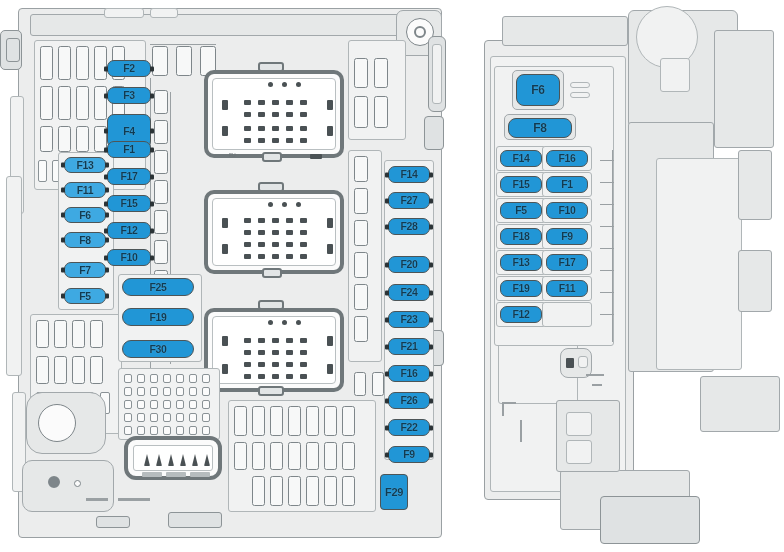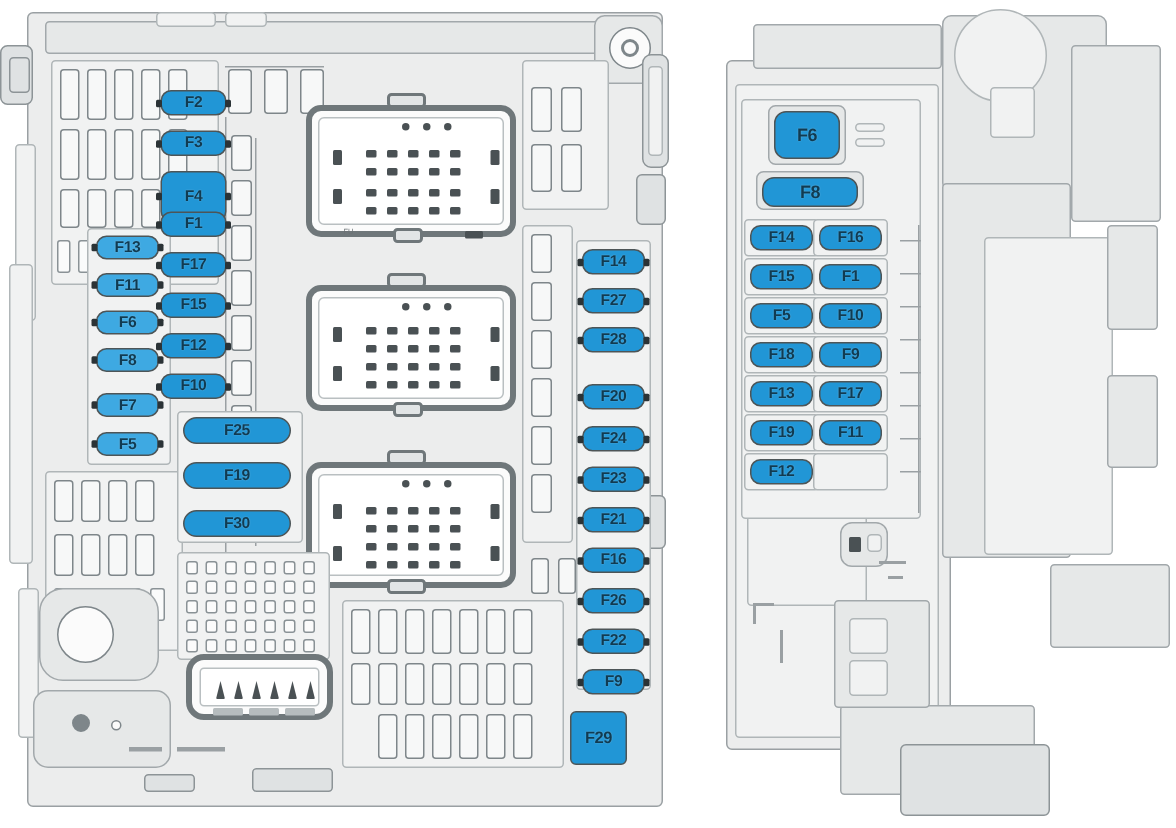--- a/index.html
+++ b/index.html
@@ -506,21 +506,21 @@
     <div class="fuse" style="left:388px; top:392px; width:42px; height:17px;">
       <span>F26</span>
     </div>
     <div class="fuse" style="left:388px; top:419px; width:42px; height:17px;">
       <span>F22</span>
     </div>
     <div class="fuse" style="left:388px; top:446px; width:42px; height:17px;">
       <span>F9</span>
     </div>
 
-    <div class="fuse sq nobump" style="left:380px; top:474px; width:38px; height:36px;">
+    <div class="fuse sq nobump" style="left:380px; top:474px; width:28px; height:36px;">
       <span>F29</span>
     </div>
 
     <div class="plate-dk" style="left:168px; top:512px; width:54px; height:16px; border-radius:3px;"></div>
     <div class="plate-dk" style="left:96px; top:516px; width:34px; height:12px; border-radius:3px;"></div>
     <div class="hairline" style="left:86px; top:498px; width:22px; height:3px;"></div>
     <div class="hairline" style="left:118px; top:498px; width:32px; height:3px;"></div>
   </div>
 
   <div>

